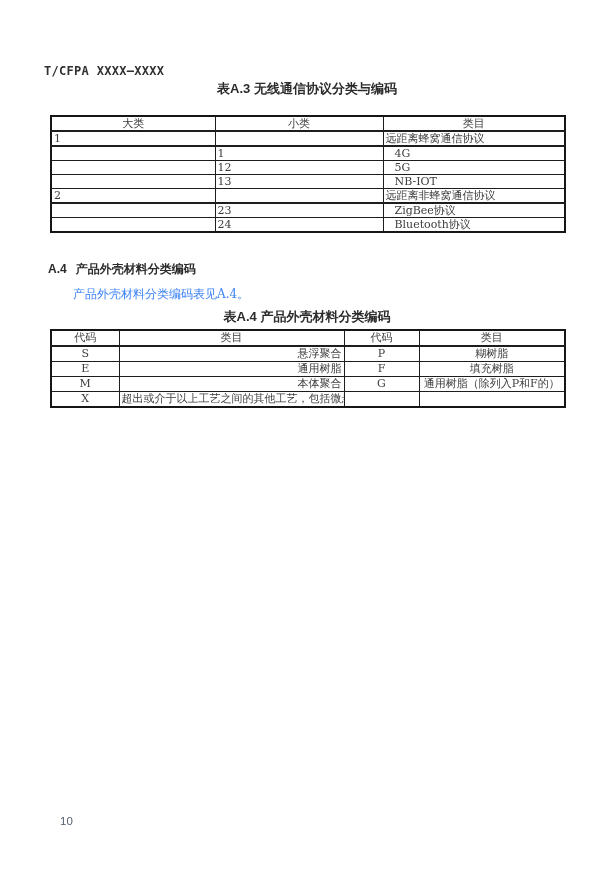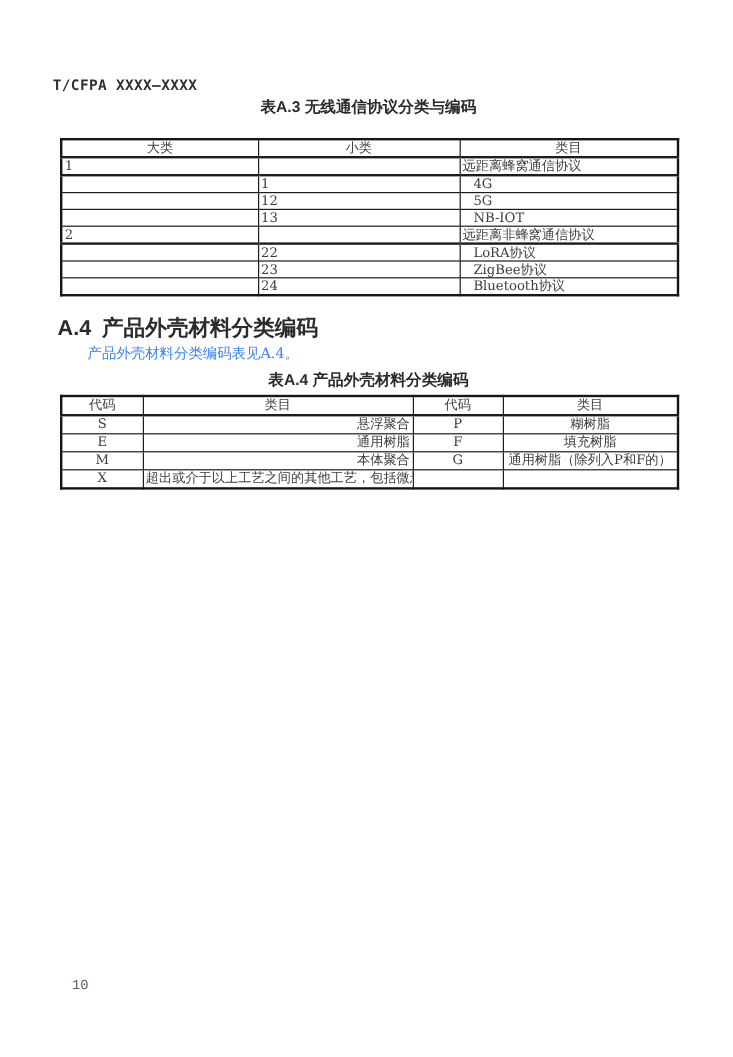--- a/index.html
+++ b/index.html
@@ -33,21 +33,21 @@
     color: #2b2b2b;
   }
   #caption-a3 { top: 80px; }
   #caption-a4 { top: 308px; }
   .section-heading {
     position: absolute;
     left: 48px;
     top: 261px;
     font-family: "Liberation Sans", sans-serif;
     font-weight: bold;
-    font-size: 18px;
+    font-size: 12px;
     color: #2b2b2b;
   }
   .section-heading .sec-no { margin-right: 9px; }
   .paragraph {
     position: absolute;
     left: 73px;
     top: 286px;
     font-size: 12px;
     color: #3b82f6;
   }
@@ -82,21 +82,21 @@
   #table-a3 td.indent { padding-left: 11px; }
   #table-a4 td.code { text-align: center; }
   #table-a4 td.cat-left { text-align: right; }
   #table-a4 td.cat-center { text-align: center; }
   .page-number {
     position: absolute;
     left: 60px;
     top: 815px;
     font-size: 11.5px;
     color: #566070;
-    font-family: Liberation Mono, monospace;
+    font-family: Liberation Sans, sans-serif;
   }
 </style>
 </head>
 <body>
 
 <div class="doc-code">T/CFPA XXXX—XXXX</div>
 
 <div class="caption" id="caption-a3">表A.3 无线通信协议分类与编码</div>
 
 <table id="table-a3">
@@ -128,25 +128,20 @@
     </tr>
     <tr>
       <td></td>
       <td>13</td>
       <td class="indent">NB-IOT</td>
     </tr>
     <tr class="major-row">
       <td>2</td>
       <td></td>
       <td>远距离非蜂窝通信协议</td>
-    </tr>
-    <tr>
-      <td></td>
-      <td>22</td>
-      <td class="indent">LoRA协议</td>
     </tr>
     <tr>
       <td></td>
       <td>23</td>
       <td class="indent">ZigBee协议</td>
     </tr>
     <tr>
       <td></td>
       <td>24</td>
       <td class="indent">Bluetooth协议</td>

